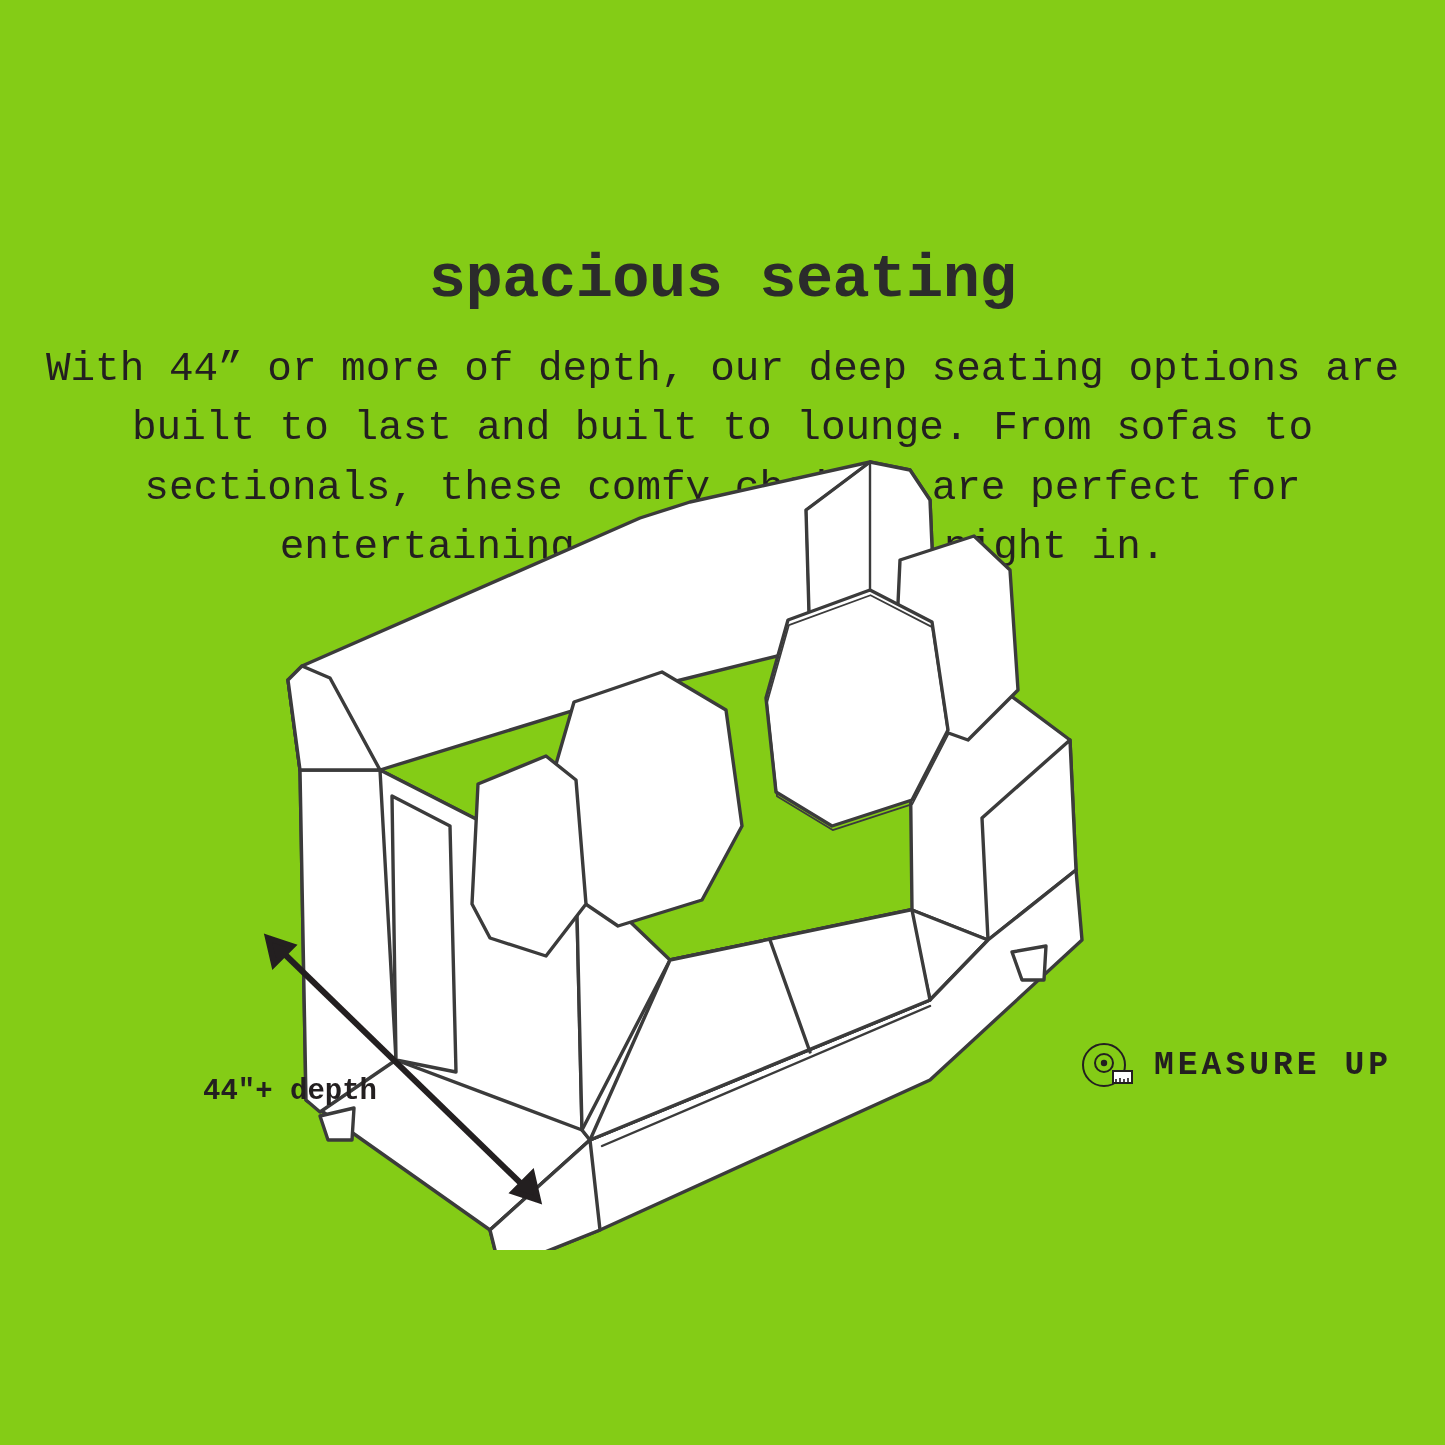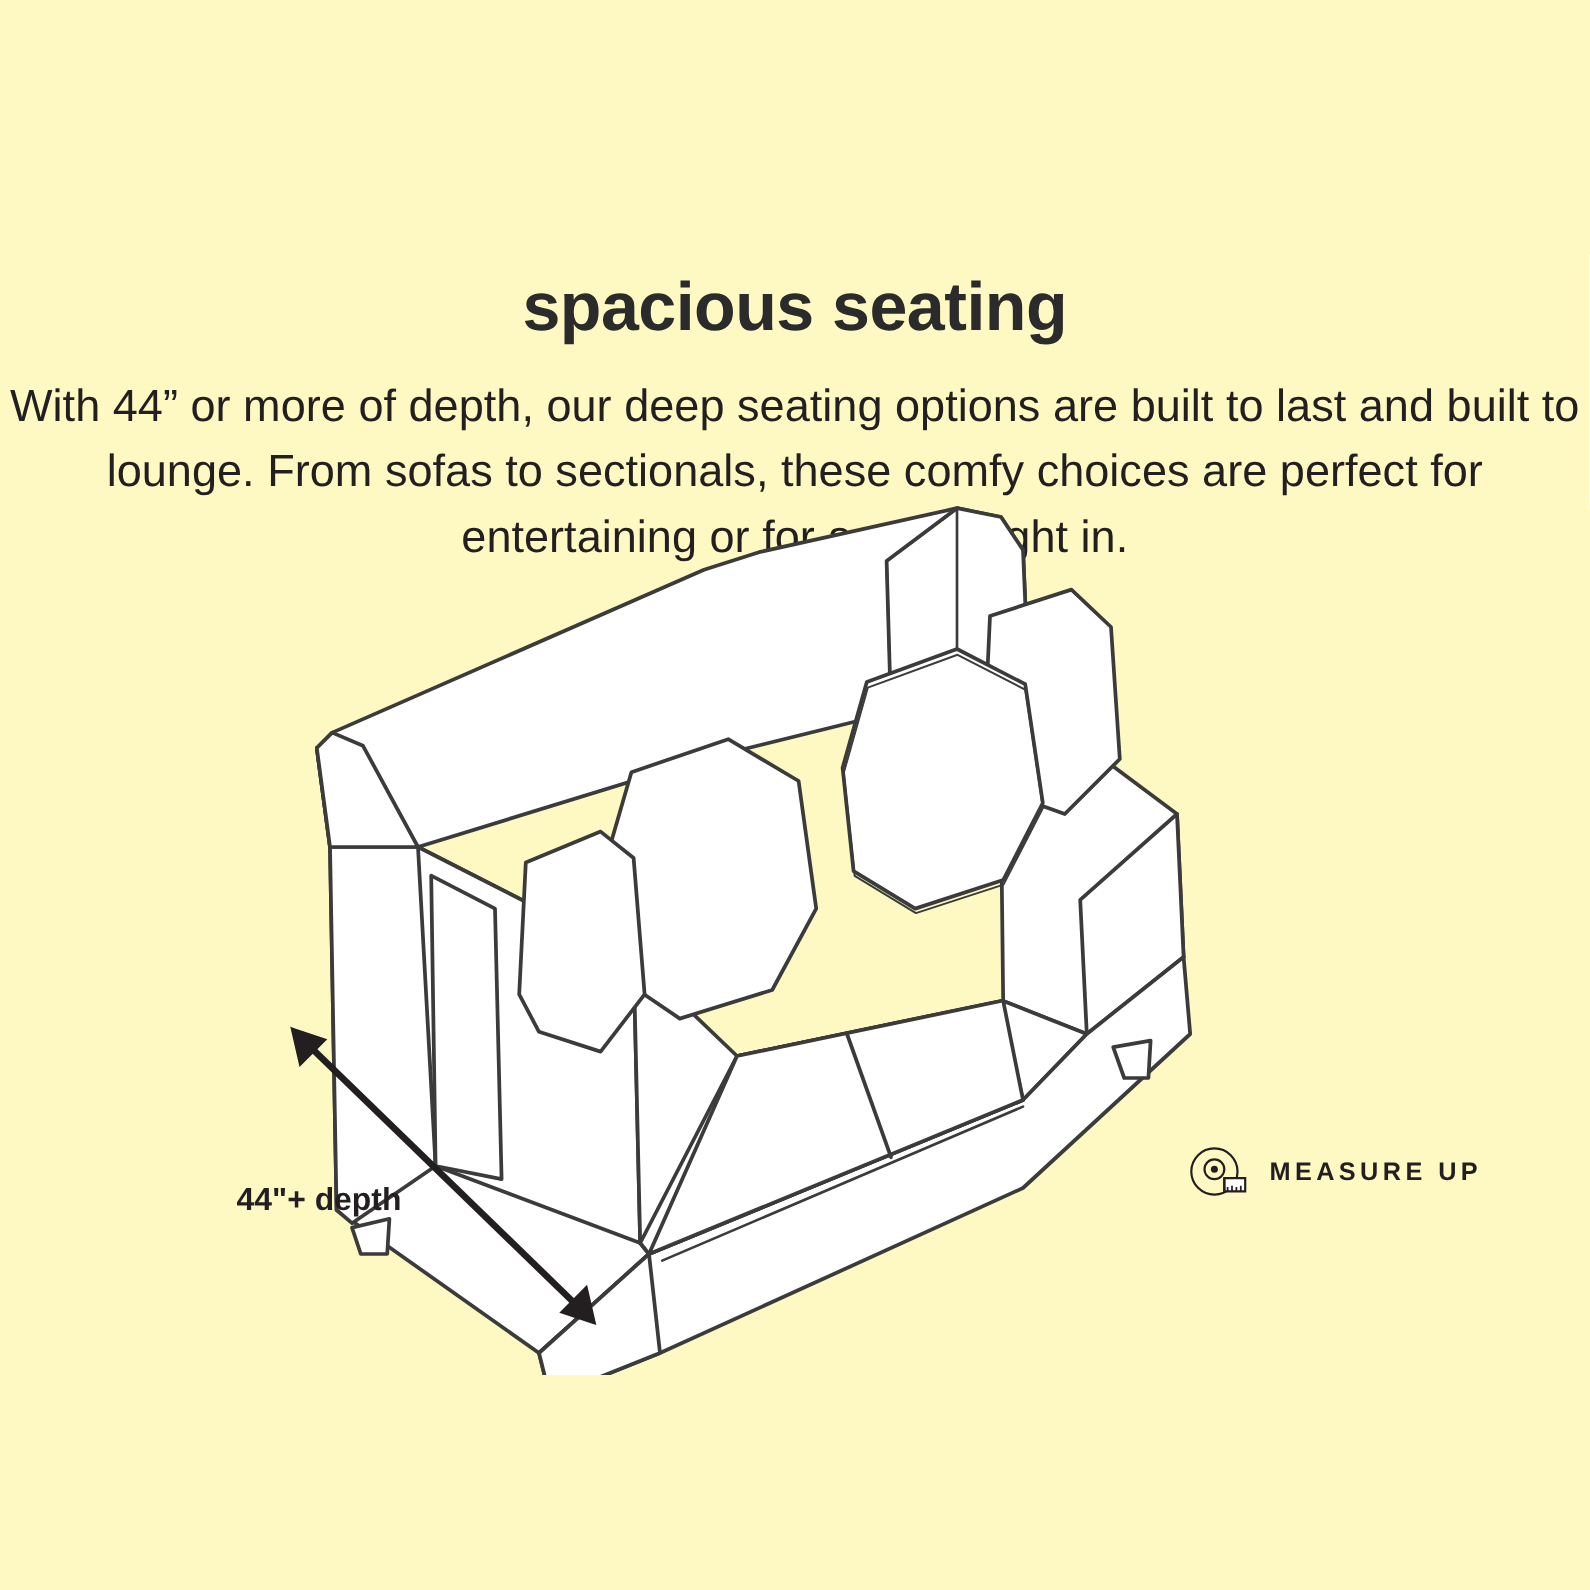--- a/index.html
+++ b/index.html
@@ -4,22 +4,22 @@
 <style>
   html, body {
     margin: 0;
     padding: 0;
     background: #ffffff;
   }
   #page {
     position: relative;
     width: 1445px;
     height: 1445px;
-    background: #fef9c3;
-    font-family: Liberation Sans, sans-serif;
+    background: #84cc16;
+    font-family: Liberation Mono, monospace;
     overflow: hidden;
   }
   #headline {
     position: absolute;
     left: 0;
     top: 244px;
     width: 1445px;
     text-align: center;
     font-size: 62px;
     font-weight: bold;
@@ -60,21 +60,21 @@
     width: 345px;
   }
   #measure-head {
     display: flex;
     align-items: center;
     justify-content: flex-start;
     gap: 14px;
     height: 70px;
   }
   #measure-title {
-    font-size: 23px;
+    font-size: 33px;
     font-weight: bold;
     letter-spacing: 4px;
     color: #231f20;
     white-space: nowrap;
   }
   #measure-note {
     margin-top: 8px;
     text-align: right;
     font-size: 27px;
     line-height: 1.33;

